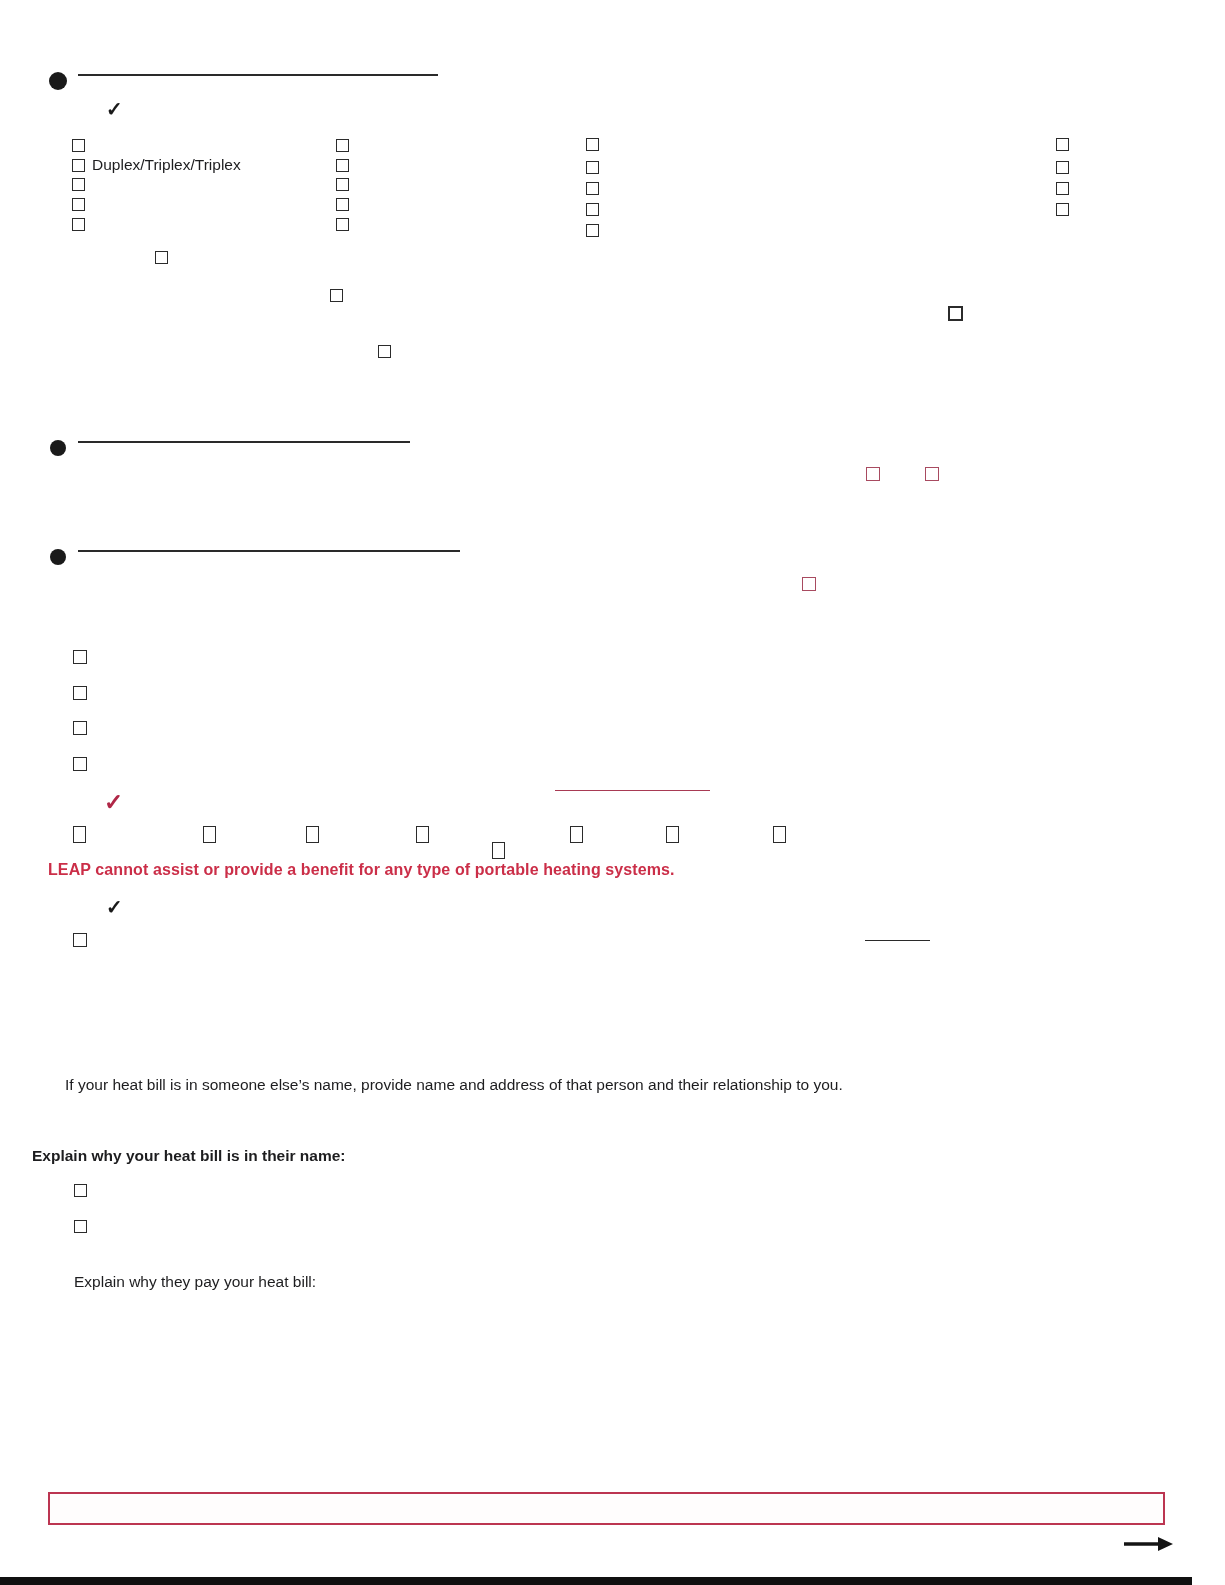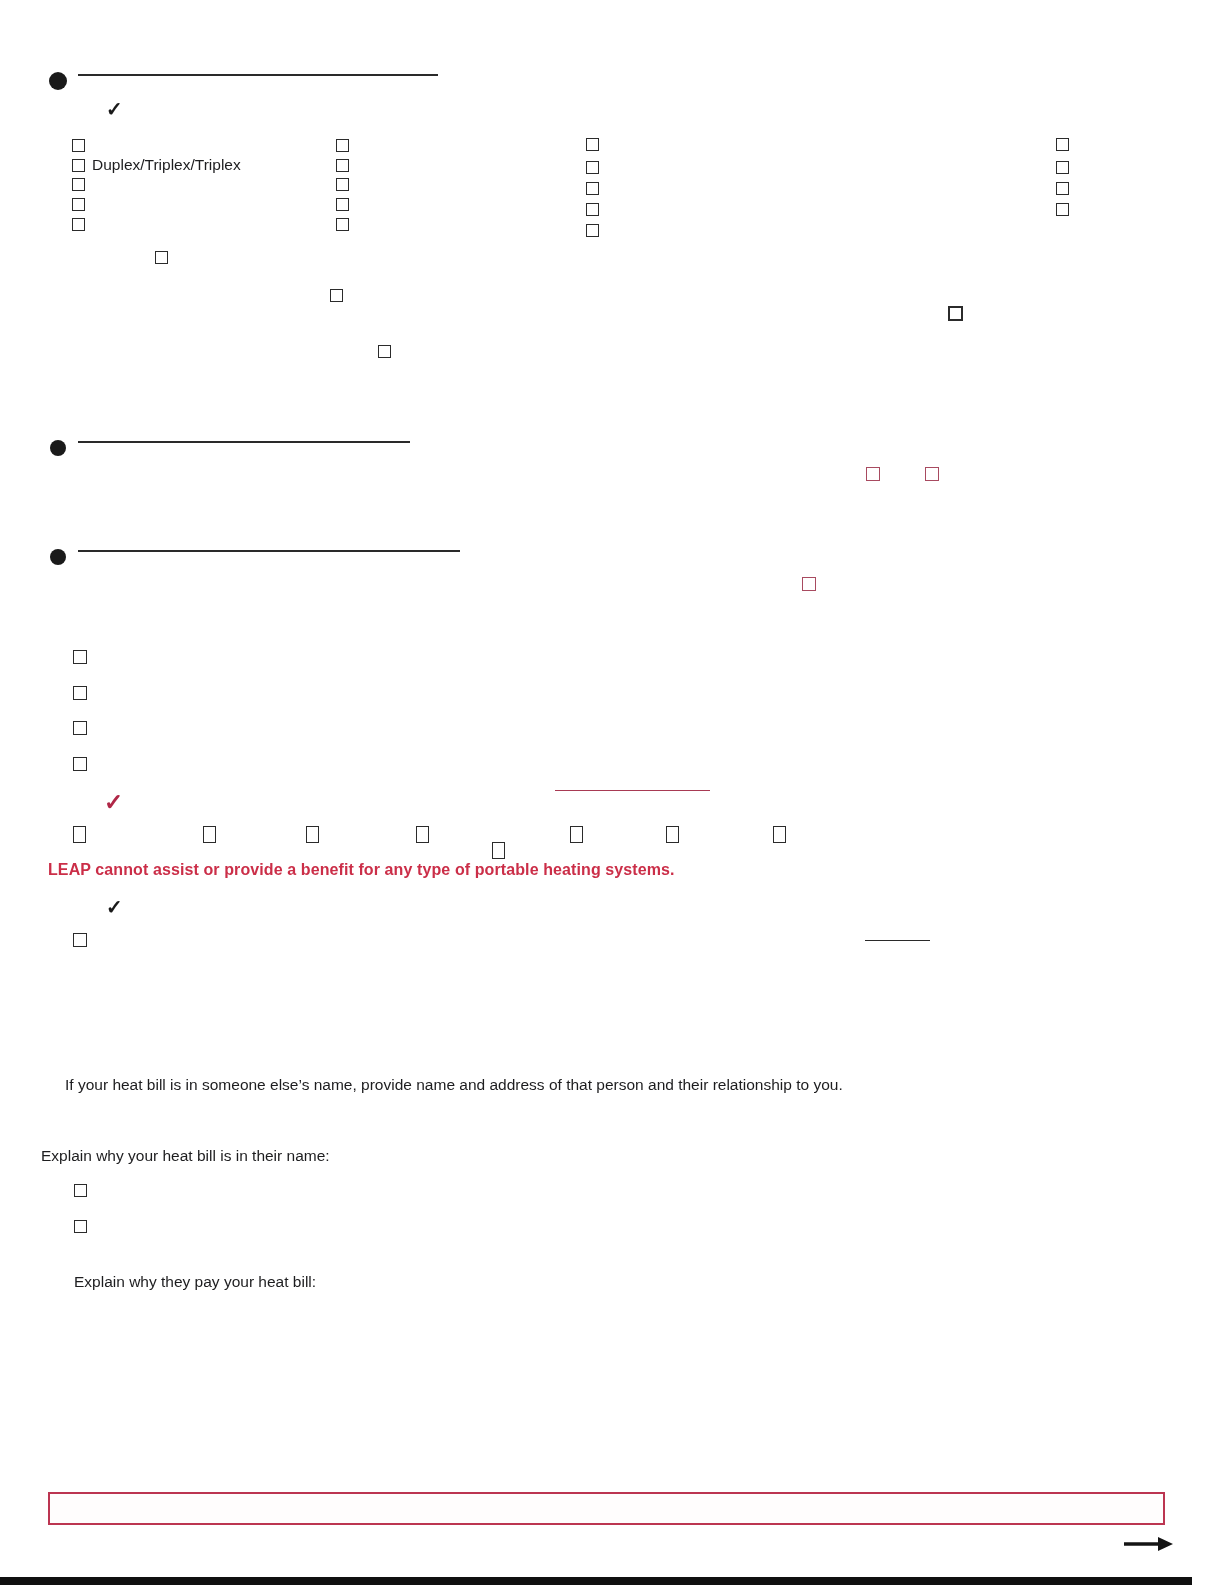--- a/index.html
+++ b/index.html
@@ -106,21 +106,21 @@
   <div class="cb tall" style="left:773px; top:826px;"></div>
 
   <div class="warn" style="left:48px; top:861px;">LEAP cannot assist or provide a benefit for any type of portable heating systems.</div>
 
   <div class="check" style="left:106px; top:897px;">✓</div>
   <div class="cb s14" style="left:73px; top:933px;"></div>
   <div class="uline thin" style="left:865px; top:940px; width:65px;"></div>
 
   <div class="txt" style="left:42px; top:1076px;margin-left:23px;">If your heat bill is in someone else’s name, provide name and address of that person and their relationship to you.</div>
 
-  <div class="txt" style="left:41px; top:1147px;">Explain why your heat bill is in their name:</div>
+  <div class="txt" style="left:32px; top:1147px;font-weight:bold;">Explain why your heat bill is in their name:</div>
   <div class="cb" style="left:74px; top:1184px;"></div>
   <div class="cb" style="left:74px; top:1220px;"></div>
 
   <div class="txt" style="left:74px; top:1273px;">Explain why they pay your heat bill:</div>
 
   <div class="redbox" style="left:48px; top:1492px; width:1113px; height:29px;"></div>
 
   <svg class="arrow" style="left:1122px; top:1535px;" width="52" height="18" viewBox="0 0 52 18">
     <line x1="2" y1="9" x2="38" y2="9" stroke="#141414" stroke-width="3.5"></line>
     <polygon points="36,2 51,9 36,16" fill="#141414"></polygon>

